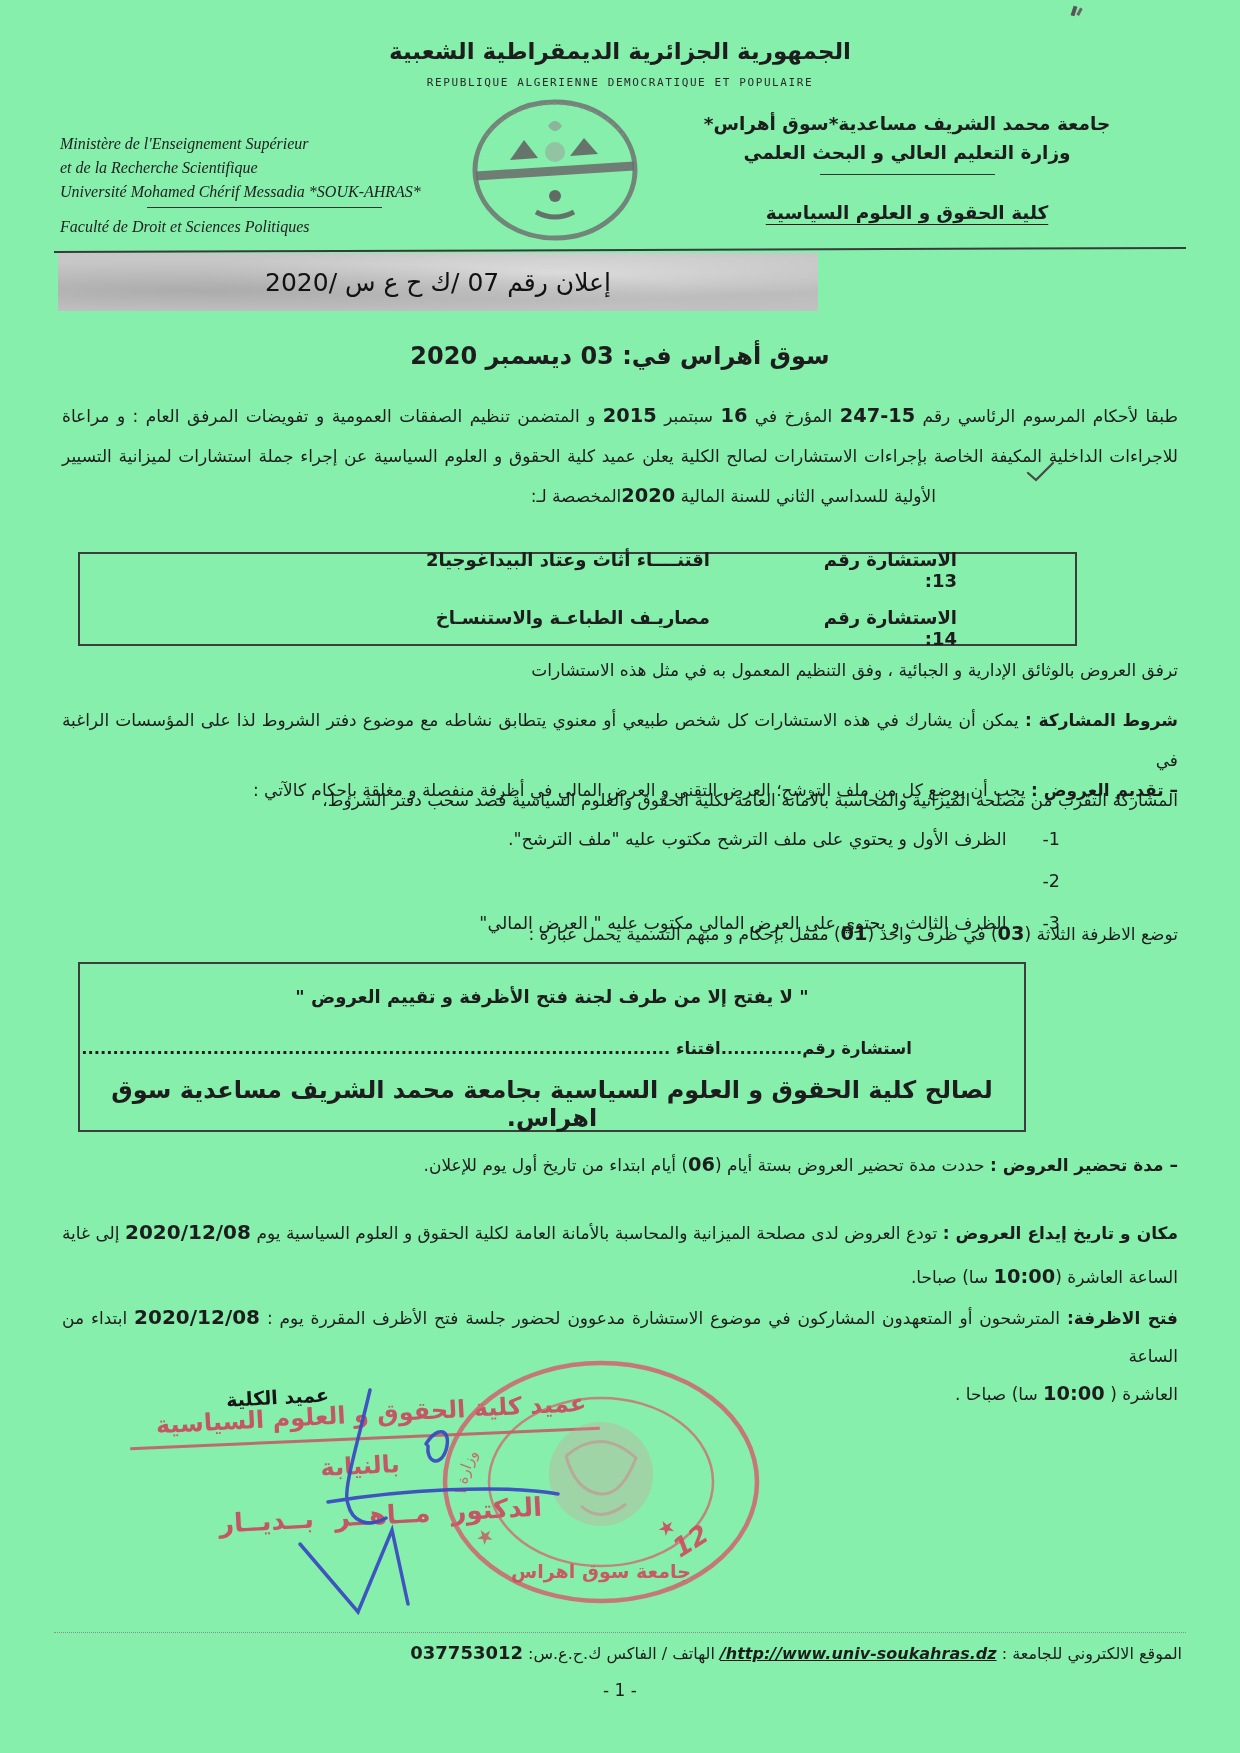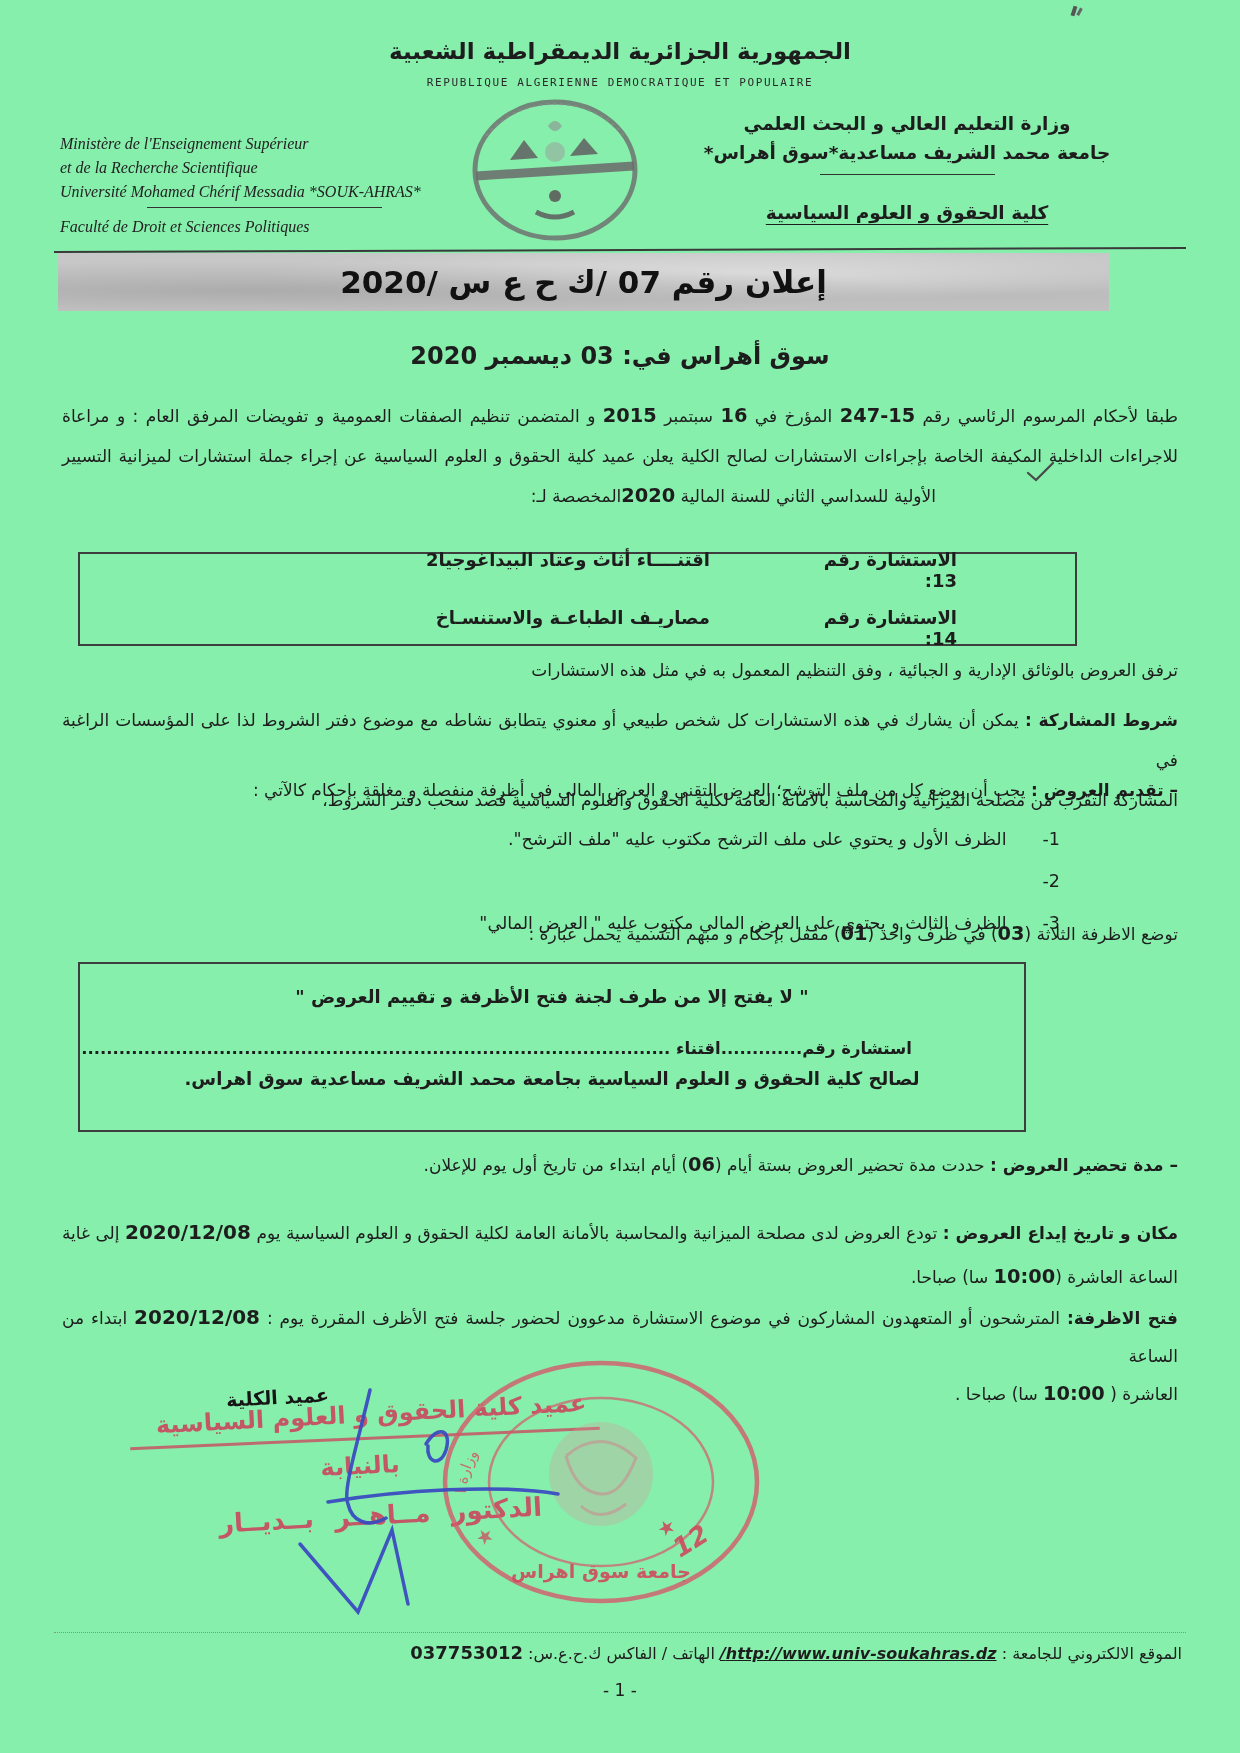--- a/index.html
+++ b/index.html
@@ -14,22 +14,22 @@
   .fr-block{left:60px;top:132px;width:408px;text-align:left;font-family:"Liberation Serif",serif;
             font-style:italic;font-size:16px;line-height:1.5;color:#222;}
   .fr-underline{width:235px;border-top:1.6px solid #333;margin:3px auto 7px auto;}
   .ar-block{right:128px;top:110px;width:410px;text-align:center;font-weight:bold;font-size:18.5px;
             line-height:1.55;direction:rtl;}
   .ar-underline{width:175px;border-top:1.6px solid #333;margin:7px auto;}
   .ar-faculty{text-decoration:underline;text-underline-offset:5px;margin-top:24px;}
   .logo-svg{left:466px;top:96px;}
   
   .top-rule{top:249px;left:54px;width:1132px;border-top:2px solid #3a3a3a;transform:rotate(-0.2deg);}
-  .banner{top:253px;left:58px;width:1051px;height:58px;display:flex;align-items:center;justify-content:center;
-          direction:rtl;font-size:31px;font-weight:bold;color:#111;
+  .banner{top:253px;left:58px;width:760px;height:58px;display:flex;align-items:center;justify-content:center;
+          direction:rtl;font-size:25px;font-weight:normal;color:#111;
           background:radial-gradient(ellipse at 18% 65%,rgba(150,150,150,.55),transparent 55%),
                      radial-gradient(ellipse at 65% 35%,rgba(230,230,230,.7),transparent 50%),
                      radial-gradient(ellipse at 88% 70%,rgba(175,175,175,.5),transparent 60%),#c7c7c7;}
   .date-line{top:342px;left:0;width:100%;text-align:center;direction:rtl;font-size:24px;font-weight:bold;}
   
   .bodytxt{font-size:17px;line-height:40px;}
   .jl{text-align:justify;text-align-last:justify;}
   .num{font-weight:bold;font-size:1.14em;}
   .intro{top:396px;right:62px;left:62px;}
   .intro-l3{text-align:right;padding-right:242px;}
@@ -41,21 +41,21 @@
   .attach-note{top:660px;right:62px;direction:rtl;font-size:17px;}
   .participation{top:700px;left:62px;right:62px;direction:rtl;}
   .submission-lead{top:780px;left:62px;right:62px;direction:rtl;text-align:right;font-size:17px;}
   .sub-items{top:818px;right:62px;left:62px;direction:rtl;}
   .sub-item{display:flex;direction:rtl;padding-right:118px;column-gap:36px;font-size:17.5px;line-height:42px;}
   .envelope-note{top:922px;right:62px;direction:rtl;font-size:17px;}
   .box2{top:962px;left:78px;width:944px;height:166px;border:2px solid #3d3d3d;direction:rtl;}
   .notice{ text-align:center;font-weight:bold;font-size:18px;margin-top:22px;}
   .consult-line{margin-top:32px;padding:0 112px 0 22px;font-weight:bold;font-size:16.5px;text-align:right;
                 white-space:nowrap;overflow:hidden;}
-  .benef-line{margin-top:10px;text-align:center;font-weight:bold;font-size:18px;}
+  .benef-line{margin-top:18px;text-align:center;font-weight:bold;font-size:24px;}
   .preparation{top:1153px;right:62px;direction:rtl;font-size:17px;}
   .deposit{top:1210px;left:62px;right:62px;direction:rtl;line-height:44px;}
   .opening{top:1298px;left:62px;right:62px;direction:rtl;line-height:38px;}
   .lead{font-weight:bold;}
   .date-big{font-weight:bold;font-size:20px;}
   
   .dean-label{left:226px;top:1386px;font-size:19px;font-weight:600;transform:rotate(-3deg);color:#151515;}
   .stamp-text{color:#c94b5f;transform:rotate(-3deg);opacity:.92;}
   .stamp-l1{left:125px;top:1400px;width:492px;text-align:center;font-size:24px;font-weight:bold;}
   .stamp-strike{left:130px;top:1437px;width:470px;height:3px;background:#c94b5f;transform:rotate(-2.5deg);opacity:.8;}
@@ -96,22 +96,22 @@
     <path d="M 10 80 L 168 70" stroke="#6b6b6b" stroke-width="9" opacity="0.85"></path>
     <path d="M 44 64 L 58 44 L 72 62 Z" fill="#5f5f5f" opacity="0.85"></path>
     <path d="M 104 60 L 118 42 L 132 58 Z" fill="#5f5f5f" opacity="0.85"></path>
     <circle cx="89" cy="56" r="10" fill="#9a9a9a" opacity="0.5"></circle>
     <circle cx="89" cy="100" r="6" fill="#5c5c5c" opacity="0.9"></circle>
     <path d="M 70 116 Q 89 126 108 116" fill="none" stroke="#5c5c5c" stroke-width="5" opacity="0.85"></path>
     <path d="M 82 30 Q 89 20 96 30 Q 89 40 82 30" fill="#8d8d8d" opacity="0.6"></path>
   </svg>
 
   <div class="abs ar-block">
+    <div>جامعة محمد الشريف مساعدية*سوق أهراس*</div>
     <div>وزارة التعليم العالي و البحث العلمي</div>
-    <div>جامعة محمد الشريف مساعدية*سوق أهراس*</div>
     <div class="ar-underline"></div>
     <div class="ar-faculty">كلية الحقوق و العلوم السياسية</div>
   </div>
 
   <div class="abs top-rule"></div>
   <div class="abs banner">
     <span>إعلان رقم 07 /ك ح ع س /2020</span>
   </div>
 
   <div class="abs date-line">سوق أهراس في: 03 ديسمبر 2020</div>

